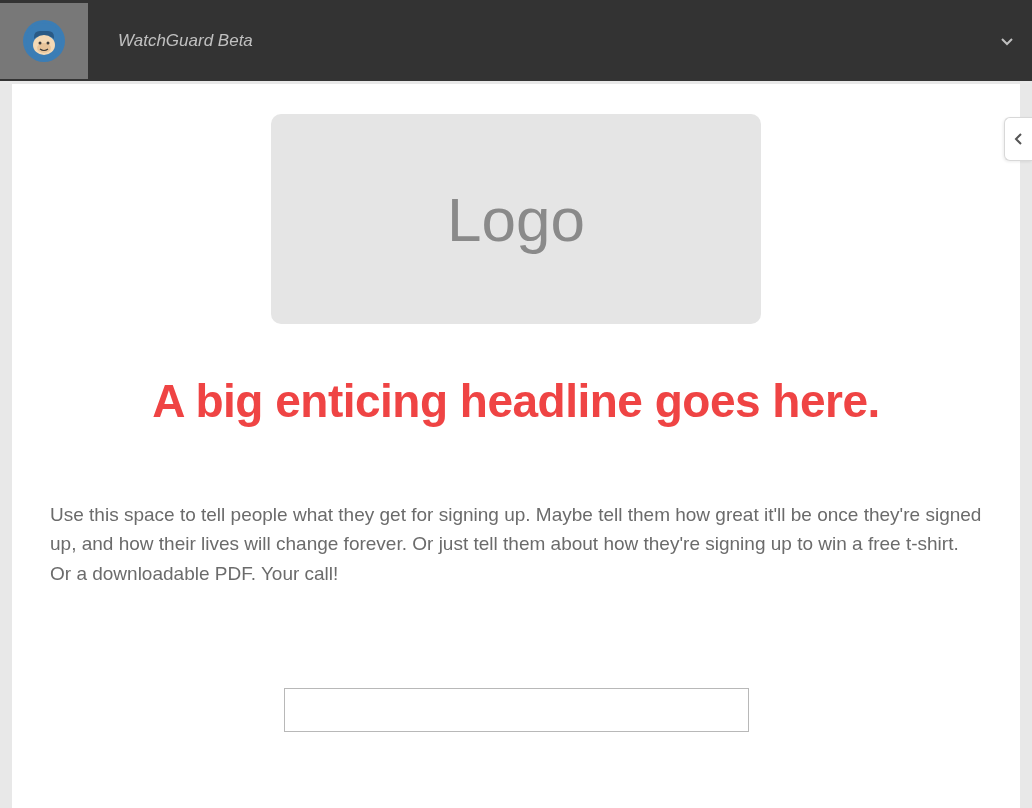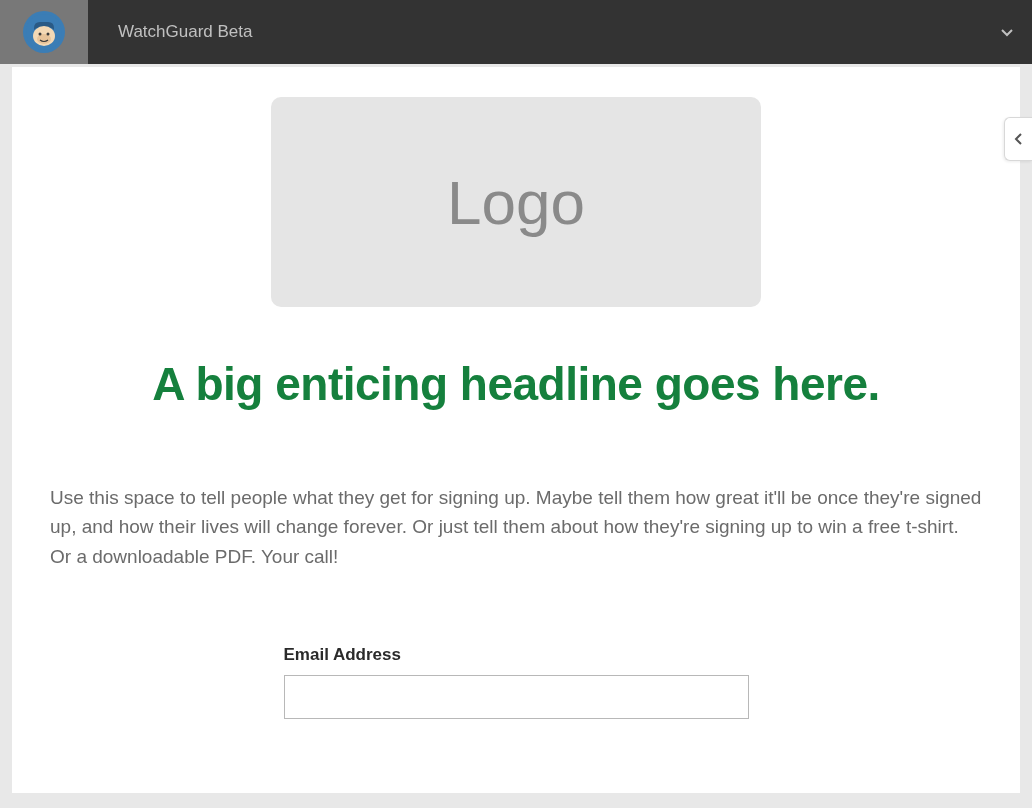--- a/index.html
+++ b/index.html
@@ -9,25 +9,26 @@
     }
     body {
       font-family: -apple-system, BlinkMacSystemFont, "Segoe UI", Helvetica, Arial, sans-serif;
       background: #e8e8e8;
       width: 1032px;
       height: 808px;
       overflow: hidden;
       position: relative;
     }
     .header {
-      height: 64px;
+      height: 81px;
       background: #333333;
       display: flex;
       align-items: center;
       position: relative;
+      font-style: italic;
     }
     .logo-box {
       width: 88px;
       height: 76px;
       background: #787878;
       display: flex;
       align-items: center;
       justify-content: center;
     }
     .logo-circle {
@@ -77,30 +78,30 @@
       justify-content: center;
     }
     .logo-text {
       font-size: 62px;
       color: #8a8a8a;
       font-weight: 400;
     }
     .headline {
       font-size: 46px;
       font-weight: 700;
-      color: #15803d;
+      color: #ef4444;
       text-align: center;
       margin-bottom: 72px;
       letter-spacing: -0.5px;
     }
     .description {
       font-size: 19px;
       color: #6b6b6b;
       line-height: 1.55;
-      margin-bottom: 74px;
+      margin-bottom: 100px;
       text-align: left;
     }
     .form-container {
       width: 465px;
       margin: 0 auto;
     }
     .form-label {
       font-size: 17px;
       font-weight: 700;
       color: #2a2a2a;
@@ -169,21 +170,20 @@
 </div>
 
 <div class="main-area">
   <div class="content-card">
     <div class="logo-placeholder">
       <span class="logo-text">Logo</span>
     </div>
     <h1 class="headline">A big enticing headline goes here.</h1>
     <p class="description">Use this space to tell people what they get for signing up. Maybe tell them how great it'll be once they're signed up, and how their lives will change forever. Or just tell them about how they're signing up to win a free t-shirt. Or a downloadable PDF. Your call!</p>
     <div class="form-container">
-      <label class="form-label">Email Address</label>
       <input type="email" class="email-input" value="" style="">
     </div>
   </div>
 </div>
 
 <div class="side-tab">
   <svg width="10" height="14" viewBox="0 0 10 14">
     <path d="M 7 2 L 2 7 L 7 12" stroke="#555555" stroke-width="2" fill="none"></path>
   </svg>
 </div>

